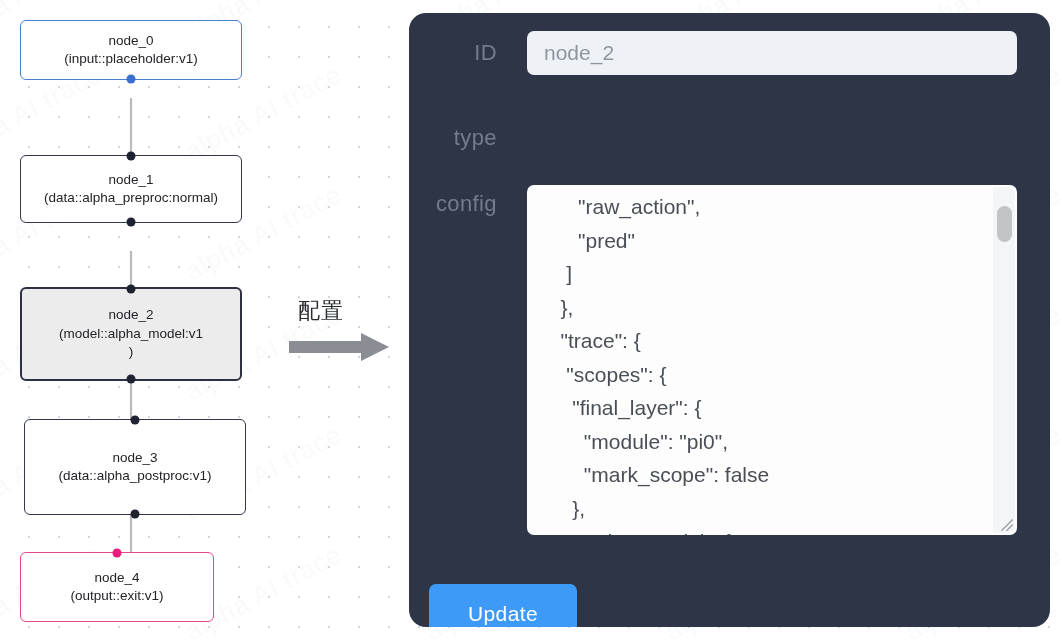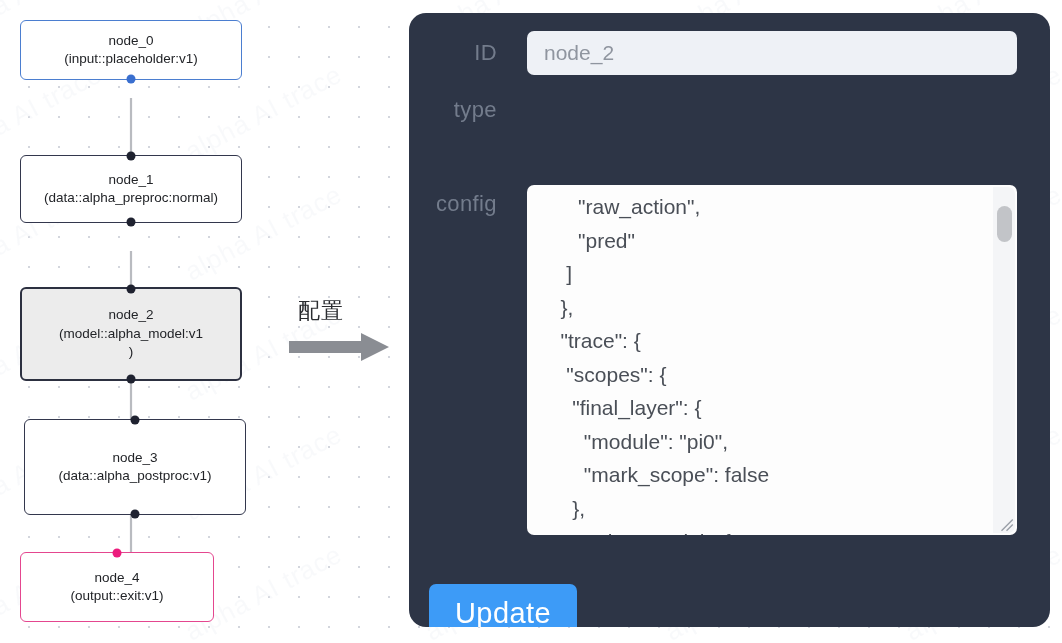--- a/index.html
+++ b/index.html
@@ -199,21 +199,21 @@
   .update-button {
     position: absolute;
     left: 20px; top: 571px;
     width: 148px;
     height: 52px;
     background: #3d9bf7;
     border: none;
     border-radius: 7px 7px 0 0;
     color: #ffffff;
     font-family: "Liberation Sans", sans-serif;
-    font-size: 29px;
+    font-size: 21px;
     letter-spacing: 0.4px;
     cursor: pointer;
     text-align: center;
     padding-top: 7px;
   }
 </style>
 </head>
 <body>
 
 <div id="app">
@@ -302,21 +302,21 @@
     </svg>
   </div>
 
   <div class="config-panel">
 
     <div class="field-row" style="left:14px; top:18px;">
       <div class="field-label">ID</div>
       <input class="text-input" type="text" readonly="" value="node_2" style="">
     </div>
 
-    <div class="field-row" style="left:14px; top:84px;gap:14px;">
+    <div class="field-row" style="left:14px; top:112px;gap:14px;">
       <div class="field-label">type</div>
     </div>
 
     <div class="field-row" style="left:14px; top:172px; align-items:center;">
       <div class="field-label config-label">config</div>
       <div class="ta-wrap">
         <textarea class="config-textarea" spellcheck="false" style="">      "raw_action",
       "pred"
     ]
    },

